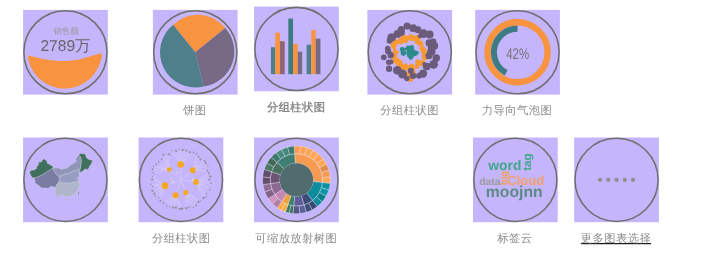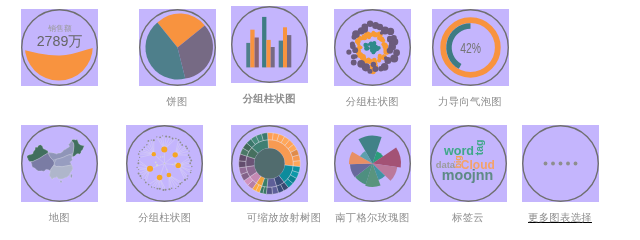--- a/index.html
+++ b/index.html
@@ -221,21 +221,20 @@
         <path d="M51.38 14.45L53.73 14.70L54.86 14.94L56.08 14.58L57.77 18.65L59.56 20.01L62.19 20.75L63.41 20.63L62.66 21.98L61.71 24.58L60.12 26.06L60.03 27.42L59.46 28.03L58.71 29.15L57.02 28.53L55.61 29.02L53.54 31.00L51.56 31.74L51.95 28.53L52.51 24.82L52.88 21.12L52.51 18.03L50.44 15.81Z" fill="#416F5E" stroke="#EDEDF2" stroke-width="0.25"></path>
         <path d="M10.78 39.03L10.22 37.79L10.04 36.56L11.44 36.68L13.79 35.57L17.08 34.09L19.89 32.49L22.71 30.51L25.06 29.27L27.32 27.55L28.27 30.38L29.95 32.97L32.02 35.20L33.33 37.91L32.58 40.39L30.70 42.98L29.11 45.57L28.17 45.20L27.13 44.47L26.01 44.58L25.06 44.34L23.28 46.07L22.24 46.19L20.47 45.82L19.52 45.94L17.54 45.94L15.86 45.08L13.98 43.23L13.13 42.85L11.81 42.24L10.97 40.88Z" fill="#7A7CA4" stroke="#EDEDF2" stroke-width="0.25"></path>
         <path d="M27.32 27.55L30.23 27.78L32.40 27.91L33.90 28.53L34.93 28.66L35.59 29.02L37.28 28.28L39.63 27.91L41.52 26.80L42.83 24.95L44.80 24.33L46.30 23.09L47.06 22.84L48.65 21.49L47.53 19.27L48.74 18.40L50.25 16.05L51.38 14.45L50.44 15.81L52.51 18.03L52.88 21.12L52.51 24.82L51.95 28.53L49.02 29.52L45.74 30.63L42.45 32.24L38.70 33.47L35.40 34.21L32.02 35.20L29.95 32.97L28.27 30.38Z" fill="#8F95B8" stroke="#EDEDF2" stroke-width="0.25"></path>
         <path d="M33.33 37.91L35.40 34.21L38.70 33.47L42.45 32.24L45.74 30.63L49.02 29.52L51.56 31.74L50.63 32.49L51.00 34.21L52.04 34.21L50.25 35.94L48.74 37.18L49.78 38.04L50.44 40.14L47.62 40.51L44.33 41.13L41.04 41.74L37.75 41.38L35.40 41.50L33.72 40.63Z" fill="#979DC0" stroke="#EDEDF2" stroke-width="0.25"></path>
         <path d="M33.72 40.63L35.40 41.50L37.75 41.38L41.04 41.74L44.33 41.13L47.62 40.51L50.44 40.14L51.19 40.88L51.28 42.24L51.56 43.48L50.91 45.45L49.88 46.81L49.13 48.29L48.18 50.14L47.15 51.01L45.74 52.25L44.15 52.61L43.48 52.98L42.92 53.36L41.04 53.85L40.10 53.97L39.91 53.85L39.35 53.97L38.70 53.72L38.22 53.85L37.28 53.72L37.00 53.23L36.16 52.12L35.68 51.62L35.21 52.25L34.46 52.61L33.72 52.61L32.77 52.73L32.21 53.11L31.83 54.22L30.90 53.85L29.95 53.11L29.67 51.75L28.45 50.88L28.64 49.16L29.02 47.54L29.48 46.44L29.11 45.57L30.70 42.98L32.58 40.39Z" fill="#AFB6CB" stroke="#EDEDF2" stroke-width="0.25"></path>
         <path d="M49.60 49.16L51.28 49.41L51.00 52.00L50.16 53.36L49.60 51.38Z" fill="#8C95B0" stroke="#EDEDF2" stroke-width="0.25"></path>
         <path d="M39.73 55.57L40.66 55.70L41.04 56.81L40.10 57.92L39.07 56.94L38.98 55.70Z" fill="#9AA2BD" stroke="#EDEDF2" stroke-width="0.25"></path>
         <circle cx="38.5" cy="38.5" r="37.8" fill="none" stroke="#6f6f6f" stroke-width="1.4"></circle>
       </svg>
     </div>
-    <div class="label">地图</div>
   </div>
 
   <div class="cell" style="left:112.75px;top:125.1px;">
     <div class="disc">
       <svg width="77" height="77" viewBox="0 0 77 77">
         <g>
           <line x1="38.5" y1="38.5" x2="38.3" y2="24.5" stroke="#EBEBEB" stroke-width="0.3"></line>
           <line x1="38.5" y1="38.5" x2="49.2" y2="29.8" stroke="#EBEBEB" stroke-width="0.3"></line>
           <line x1="38.5" y1="38.5" x2="52.2" y2="40.4" stroke="#EBEBEB" stroke-width="0.3"></line>
           <line x1="38.5" y1="38.5" x2="42.9" y2="50.0" stroke="#EBEBEB" stroke-width="0.3"></line>
@@ -367,21 +366,21 @@
           <circle cx="62.6" cy="30.1" r="0.85" fill="#8E8E8E"></circle>
           <circle cx="63.8" cy="32.5" r="0.90" fill="#8E8E8E"></circle>
           <circle cx="65.2" cy="35.4" r="1.01" fill="#8E8E8E"></circle>
         </g>
         <circle cx="38.5" cy="38.5" r="37.8" fill="none" stroke="#6f6f6f" stroke-width="1.4"></circle>
       </svg>
     </div>
     <div class="label">分组柱状图</div>
   </div>
 
-  <div class="cell" style="left:217.3px;top:125.1px;text-align:right;">
+  <div class="cell" style="left:217.3px;top:125.1px;">
     <div class="disc">
       <svg width="77" height="77" viewBox="0 0 77 77">
         <g>
           <path d="M36.84 14.76A23.80 23.80 0 0 1 62.17 40.99L53.62 40.09A15.20 15.20 0 0 0 37.44 23.34Z" fill="#F79A52" stroke="#F5F5F5" stroke-width="0.3"></path>
           <path d="M62.17 40.99A23.80 23.80 0 0 1 53.15 57.25L47.86 50.48A15.20 15.20 0 0 0 53.62 40.09Z" fill="#0D8C9C" stroke="#F5F5F5" stroke-width="0.3"></path>
           <path d="M53.15 57.25A23.80 23.80 0 0 1 45.46 61.26L42.94 53.04A15.20 15.20 0 0 0 47.86 50.48Z" fill="#3B4C78" stroke="#F5F5F5" stroke-width="0.3"></path>
           <path d="M45.46 61.26A23.80 23.80 0 0 1 36.01 62.17L36.91 53.62A15.20 15.20 0 0 0 42.94 53.04Z" fill="#5E5F98" stroke="#F5F5F5" stroke-width="0.3"></path>
           <path d="M36.01 62.17A23.80 23.80 0 0 1 30.75 61.00L33.55 52.87A15.20 15.20 0 0 0 36.91 53.62Z" fill="#3D7F68" stroke="#F5F5F5" stroke-width="0.3"></path>
           <path d="M30.75 61.00A23.80 23.80 0 0 1 25.19 58.23L30.00 51.10A15.20 15.20 0 0 0 33.55 52.87Z" fill="#F0A13C" stroke="#F5F5F5" stroke-width="0.3"></path>
           <path d="M25.19 58.23A23.80 23.80 0 0 1 18.77 51.81L25.90 47.00A15.20 15.20 0 0 0 30.00 51.10Z" fill="#C489B3" stroke="#F5F5F5" stroke-width="0.3"></path>
@@ -423,40 +422,20 @@
           <path d="M25.00 10.82A30.80 30.80 0 0 1 30.53 8.75L32.34 15.51A23.80 23.80 0 0 0 28.07 17.11Z" fill="#43887A" stroke="#F5F5F5" stroke-width="0.3"></path>
           <path d="M30.53 8.75A30.80 30.80 0 0 1 36.35 7.78L36.84 14.76A23.80 23.80 0 0 0 32.34 15.51Z" fill="#3C796D" stroke="#F5F5F5" stroke-width="0.3"></path>
           <circle cx="38.5" cy="38.5" r="15.2" fill="#516C6E"></circle>
         </g>
         <circle cx="38.5" cy="38.5" r="37.8" fill="none" stroke="#6f6f6f" stroke-width="1.4"></circle>
       </svg>
     </div>
     <div class="label">可缩放放射树图</div>
   </div>
 
-  <div class="cell" style="left:320.4px;top:125.1px;">
-    <div class="disc">
-      <svg width="77" height="77" viewBox="0 0 77 77">
-        <g>
-          <path d="M38.5 38.5L24.50 14.25A28.00 28.00 0 0 1 47.62 12.03Z" fill="#2F7B76" fill-opacity="0.88"></path>
-          <path d="M38.5 38.5L42.73 26.21A13.00 13.00 0 0 1 49.28 31.23Z" fill="#179A68" fill-opacity="0.88"></path>
-          <path d="M38.5 38.5L62.13 22.56A28.50 28.50 0 0 1 66.72 42.47Z" fill="#9E4462" fill-opacity="0.88"></path>
-          <path d="M38.5 38.5L63.26 41.98A25.00 25.00 0 0 1 56.48 55.87Z" fill="#BA718D" fill-opacity="0.88"></path>
-          <path d="M38.5 38.5L51.09 50.66A17.50 17.50 0 0 1 44.49 54.94Z" fill="#2D8F94" fill-opacity="0.88"></path>
-          <path d="M38.5 38.5L46.54 60.58A23.50 23.50 0 0 1 31.24 60.85Z" fill="#4A8F6C" fill-opacity="0.88"></path>
-          <path d="M38.5 38.5L31.70 59.42A22.00 22.00 0 0 1 21.16 52.04Z" fill="#3E8A6E" fill-opacity="0.88"></path>
-          <path d="M38.5 38.5L20.77 52.35A22.50 22.50 0 0 1 16.01 39.29Z" fill="#5B5E8E" fill-opacity="0.88"></path>
-          <path d="M38.5 38.5L15.01 39.32A23.50 23.50 0 0 1 18.15 26.75Z" fill="#ED8A4E" fill-opacity="0.88"></path>
-          <path d="M38.5 38.5L25.94 31.25A14.50 14.50 0 0 1 31.25 25.94Z" fill="#4E9DA2" fill-opacity="0.88"></path>
-        </g>
-        <circle cx="38.5" cy="38.5" r="37.8" fill="none" stroke="#6f6f6f" stroke-width="1.4"></circle>
-      </svg>
-    </div>
-    <div class="label">南丁格尔玫瑰图</div>
-  </div>
 
   <div class="cell" style="left:416px;top:125.1px;">
     <div class="disc">
       <svg width="77" height="77" viewBox="0 0 77 77">
         <text x="13.9" y="29.6" font-size="12.6" font-weight="bold" fill="#3FA889" font-family="sans-serif">word</text>
         <text x="0" y="0" font-size="10.5" font-weight="bold" fill="#3FA889" font-family="sans-serif" transform="translate(52.5,30.3) rotate(-90)">tag</text>
         <text x="0" y="0" font-size="8.6" font-weight="bold" fill="#F4A14F" font-family="sans-serif" transform="translate(30.8,43.3) rotate(-90)">big</text>
         <text x="5.7" y="43.3" font-size="9.4" font-weight="bold" fill="#9B9B9B" font-family="sans-serif">data</text>
         <text x="30.8" y="43.5" font-size="12.0" font-weight="bold" fill="#F4A269" font-family="sans-serif">Cloud</text>
         <text x="11.7" y="54.5" font-size="14.3" font-weight="bold" fill="#5E8A85" font-family="sans-serif">moojnn</text>

